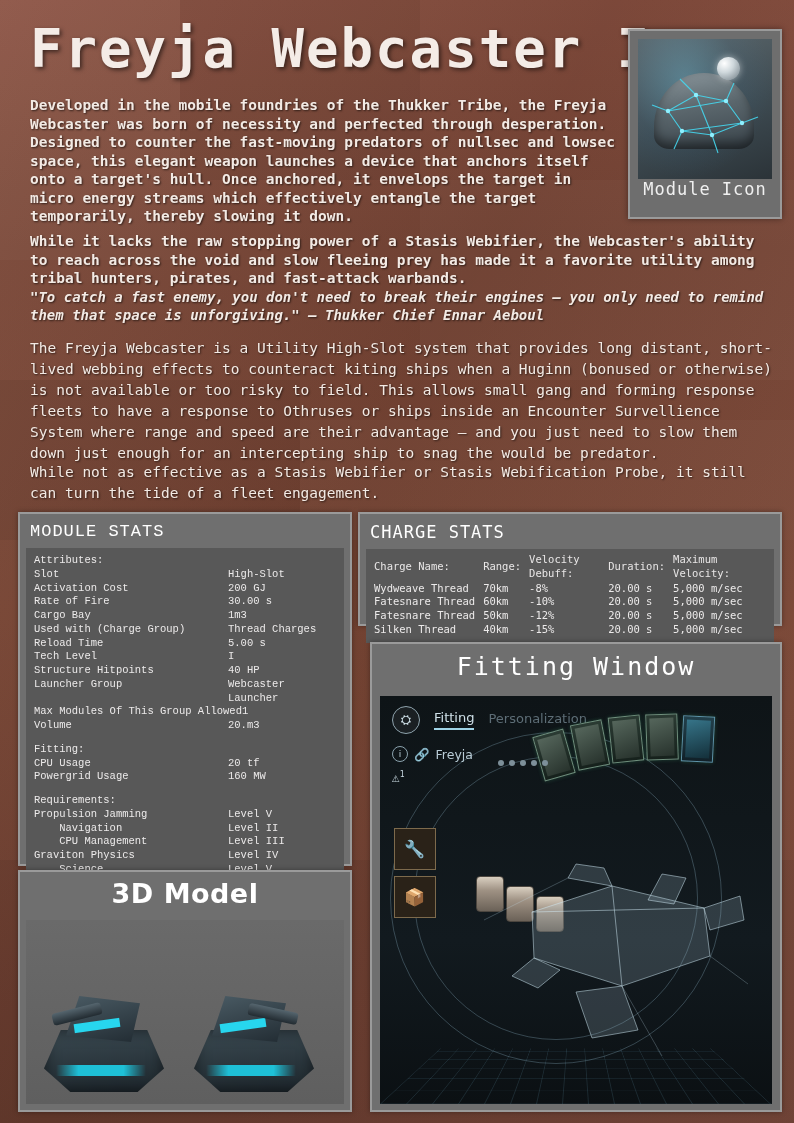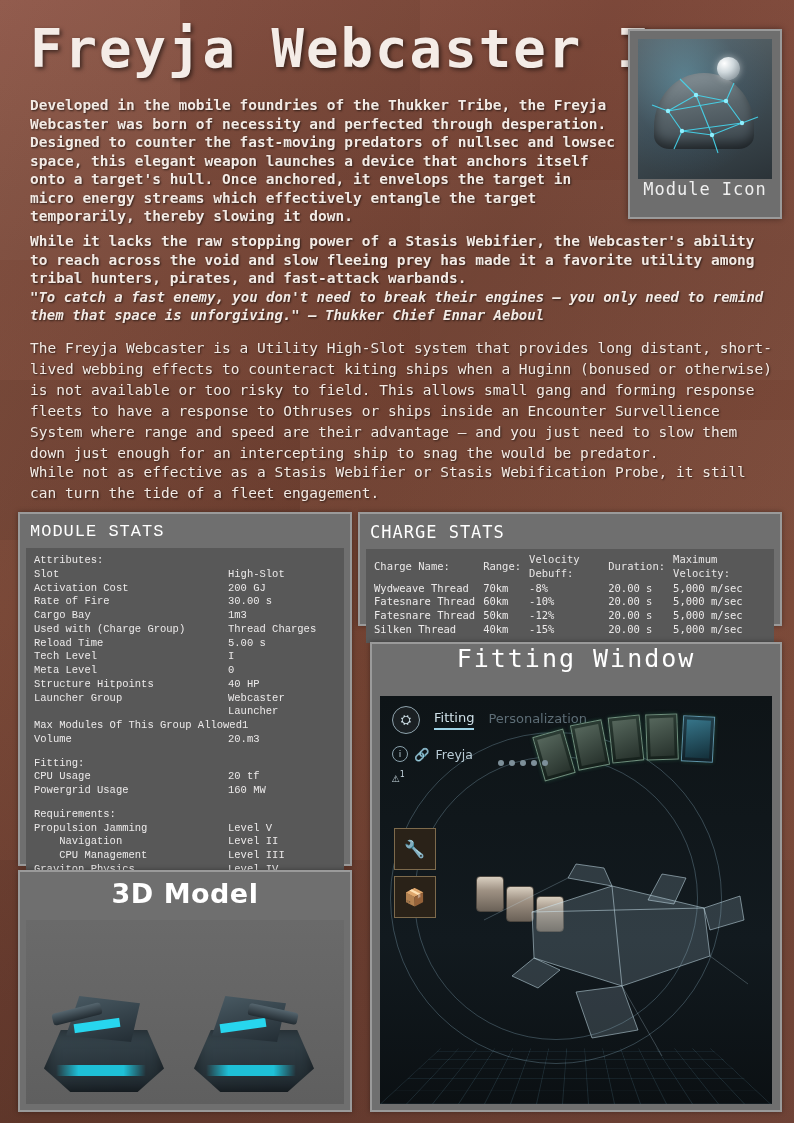--- a/index.html
+++ b/index.html
@@ -277,20 +277,21 @@
     left: 370px;
     top: 642px;
     width: 408px;
     height: 466px;
   }
   .fitting-title {
     text-align: center;
     color: #ffffff;
     font-size: 25px;
     letter-spacing: 2px;
+    padding-top: 8px;
   }
   .fit-art {
     position: absolute;
     left: 8px;
     top: 52px;
     right: 8px;
     bottom: 6px;
     background: linear-gradient(180deg, #0e1417 0%, #121a1f 60%, #0b1013 100%);
     overflow: hidden;
   }
@@ -498,24 +499,20 @@
           <span class="k">Used with (Charge Group)</span>
           <span class="v">Thread Charges</span>
         </div>
         <div class="stat-row">
           <span class="k">Reload Time</span>
           <span class="v">5.00 s</span>
         </div>
         <div class="stat-row">
           <span class="k">Tech Level</span>
           <span class="v">I</span>
-        </div>
-        <div class="stat-row">
-          <span class="k">Meta Level</span>
-          <span class="v">0</span>
         </div>
         <div class="stat-row">
           <span class="k">Structure Hitpoints</span>
           <span class="v">40 HP</span>
         </div>
         <div class="stat-row">
           <span class="k">Launcher Group</span>
           <span class="v">Webcaster Launcher</span>
         </div>
         <div class="stat-row">

